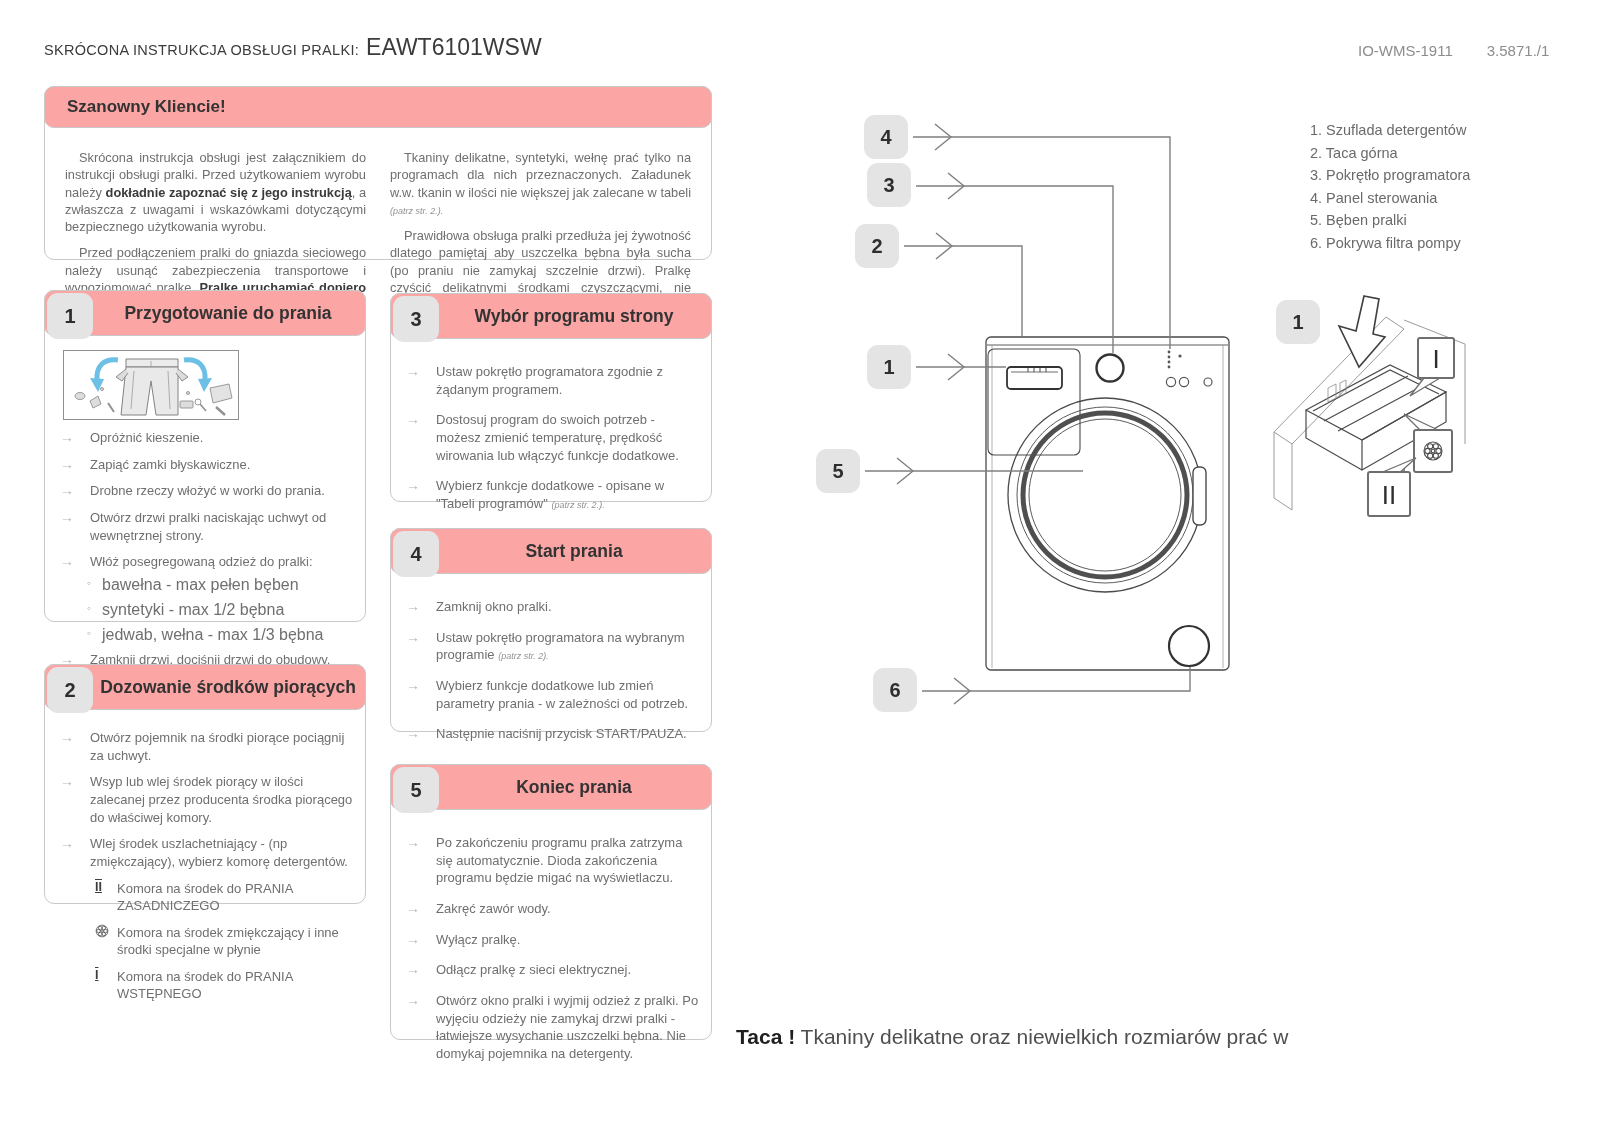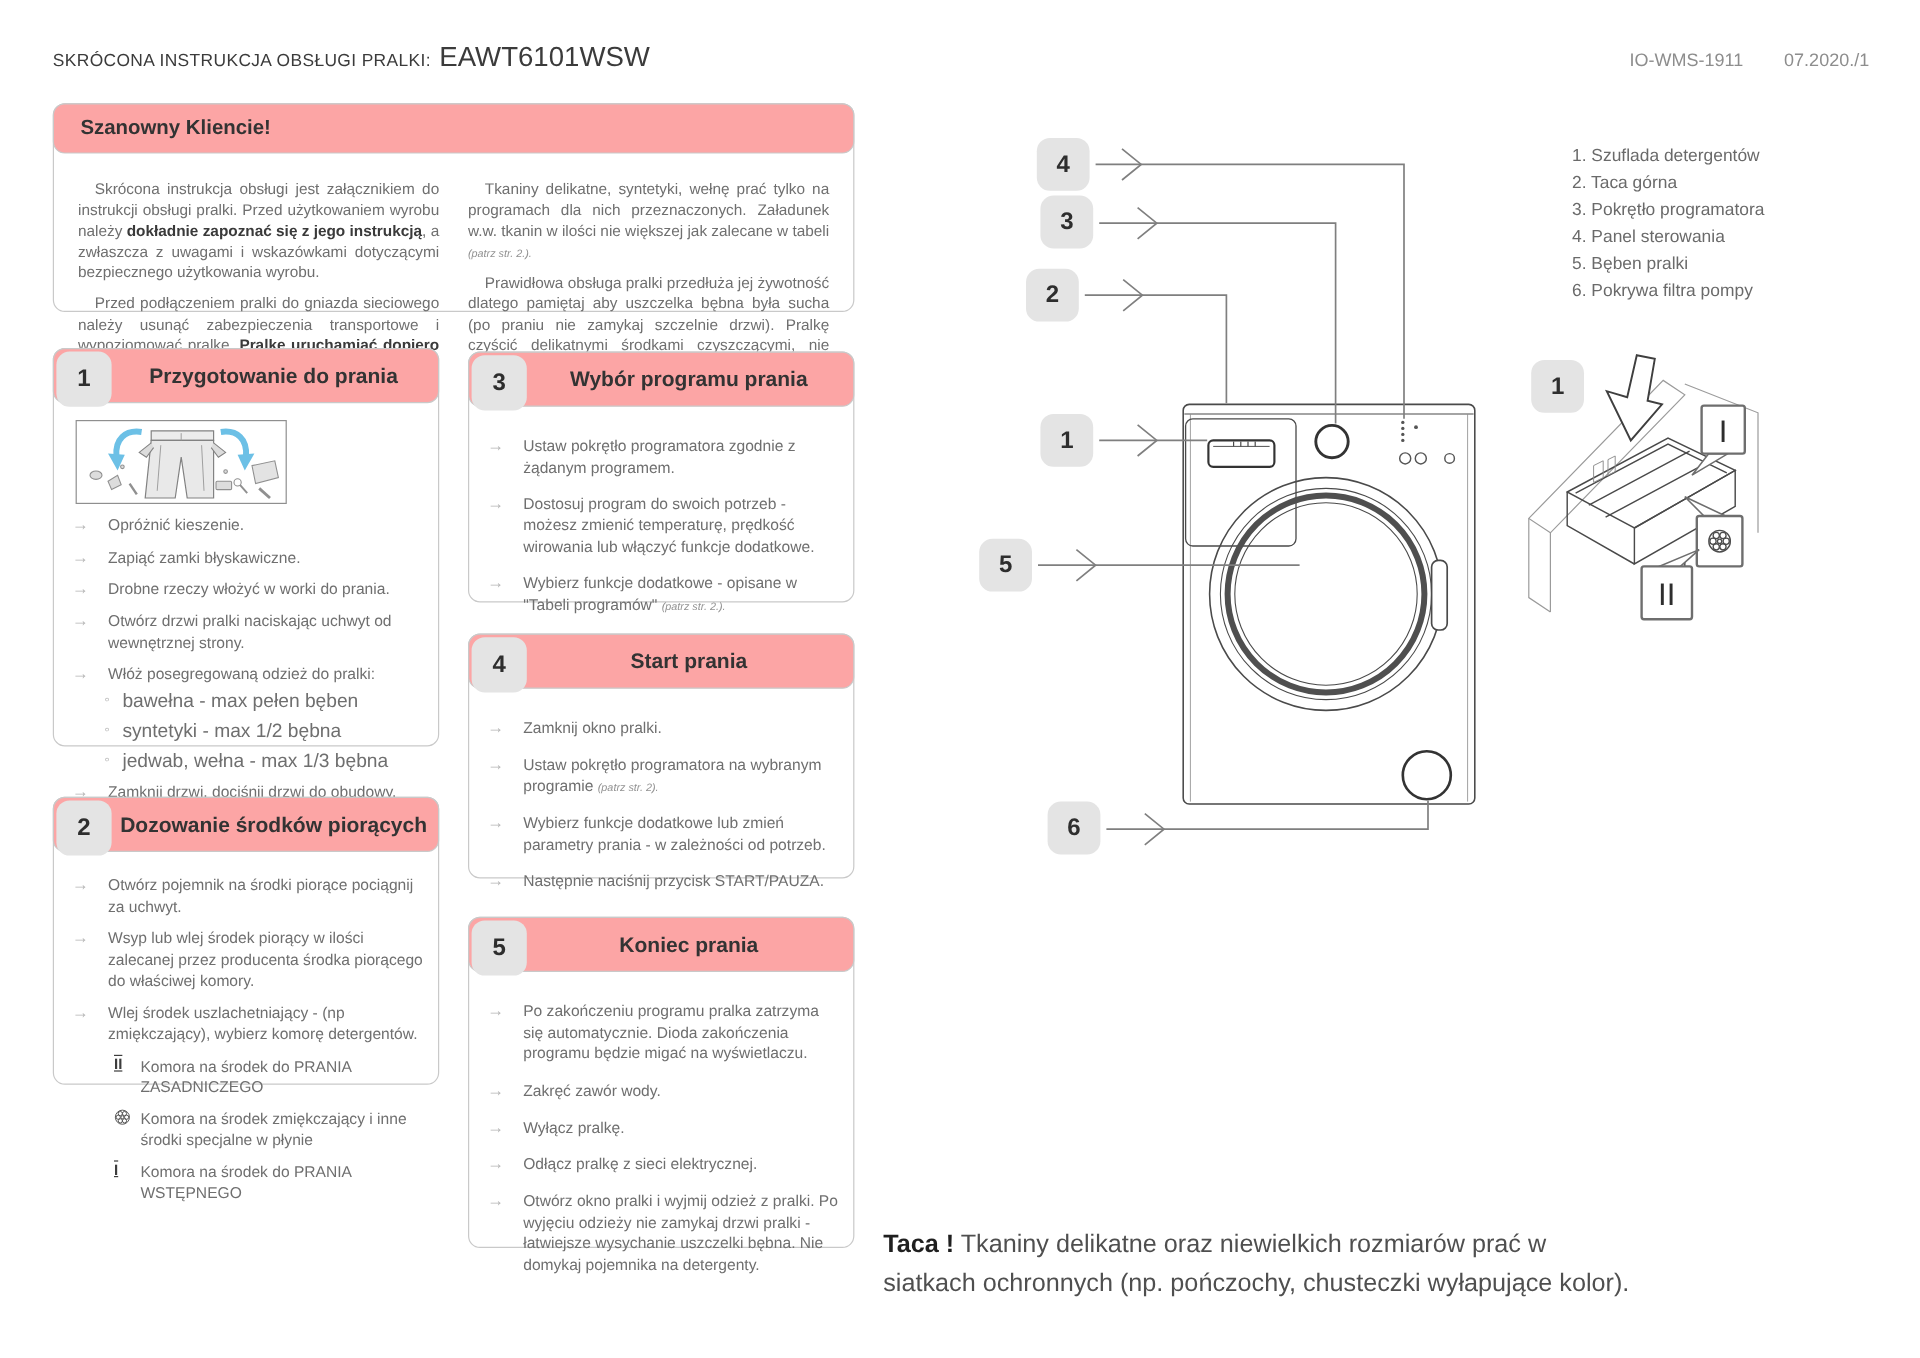--- a/index.html
+++ b/index.html
@@ -64,21 +64,21 @@
 <body>
 
 <div id="page">
 
   <div class="hdr-left">
     <span class="hdr-prefix">SKRÓCONA INSTRUKCJA OBSŁUGI PRALKI:</span>
     <span class="hdr-model">EAWT6101WSW</span>
   </div>
   <div class="hdr-right">
     <span>IO-WMS-1911</span>
-    <span>07.2020./1</span>
+    <span>3.5871./1</span>
   </div>
 
   <div class="card" style="left:44px; top:86px; width:666px; height:172px;">
     <div class="strip no-badge">
       <span class="intro-title">Szanowny Kliencie!</span>
     </div>
     <div class="cardbody" style="top:42px;">
       <div class="intro-cols">
         <div class="intro-col">
           <p><span>Skrócona instrukcja obsługi jest załącznikiem do instrukcji obsługi pralki. Przed użytkowaniem wyrobu należy </span><span class="bdark">dokładnie zapoznać się z jego instrukcją</span><span>, a zwłaszcza z uwagami i wskazówkami dotyczącymi bezpiecznego użytkowania wyrobu.</span></p>
@@ -213,21 +213,21 @@
       <div class="comp-row">
         <span class="comp-sym">I</span>
         <span class="comp-label">Komora na środek do PRANIA WSTĘPNEGO</span>
       </div>
     </div>
   </div>
 
   <div class="card" style="left:390px; top:293px; width:320px; height:207px;">
     <div class="strip">
       <div class="badge">3</div>
-      <span class="sec-title">Wybór programu prania</span>
+      <span class="sec-title">Wybór programu strony</span>
     </div>
     <div class="cardbody">
       <ul class="blist gap-md pt-lg">
         <li class="row">
             <span class="arr">→</span>
             <span class="btext">Ustaw pokrętło programatora zgodnie z żądanym programem.</span>
           </li>
         <li class="row">
             <span class="arr">→</span>
             <span class="btext">Dostosuj program do swoich potrzeb - możesz zmienić temperaturę, prędkość wirowania lub włączyć funkcje dodatkowe.</span>
@@ -394,16 +394,15 @@
         <circle cx="159.5" cy="169" r="2.6"></circle>
           <circle cx="162.2" cy="164.3" r="2.6"></circle>
           <circle cx="167.8" cy="164.3" r="2.6"></circle>
       </g>
     </g>
   </svg>
   <div class="badge free-badge" style="left:1276px; top:300px; width:44px; height:44px;">1</div>
 
   <div class="bottom-note">
     <span class="bold">Taca !</span><span> Tkaniny delikatne oraz niewielkich rozmiarów prać w</span><br>
-    <span>siatkach ochronnych (np. pończochy, chusteczki wyłapujące kolor).</span>
   </div>
 
 </div>
 
 </body></html>

